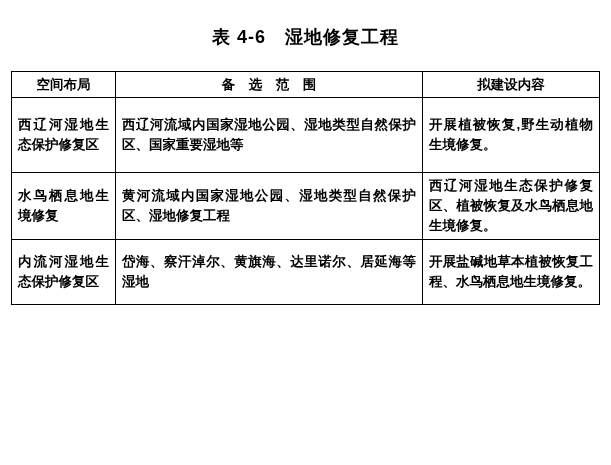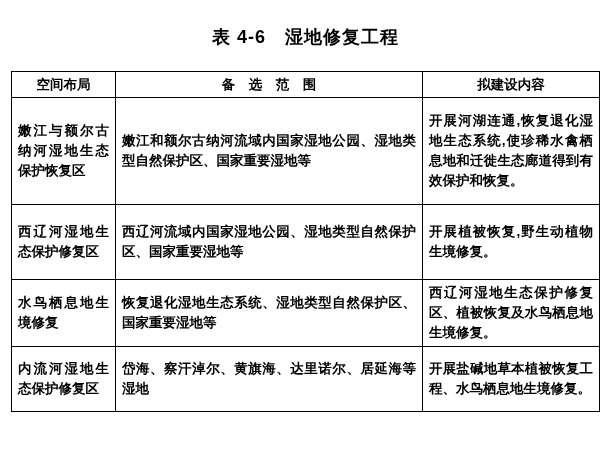--- a/index.html
+++ b/index.html
@@ -69,33 +69,28 @@
       <col class="c3">
   </colgroup>
   <thead>
     <tr>
       <th>空间布局</th>
       <th>备　选　范　围</th>
       <th>拟建设内容</th>
     </tr>
   </thead>
   <tbody>
-    <tr class="row-1">
-      <td>嫩江与额尔古纳河湿地生态保护恢复区</td>
-      <td>嫩江和额尔古纳河流域内国家湿地公园、湿地类型自然保护区、国家重要湿地等</td>
-      <td>开展河湖连通,恢复退化湿地生态系统,使珍稀水禽栖息地和迁徙生态廊道得到有效保护和恢复。</td>
-    </tr>
     <tr class="row-2">
       <td>西辽河湿地生态保护修复区</td>
       <td>西辽河流域内国家湿地公园、湿地类型自然保护区、国家重要湿地等</td>
       <td>开展植被恢复,野生动植物生境修复。</td>
     </tr>
     <tr class="row-4">
       <td>水鸟栖息地生境修复</td>
-      <td>恢复退化湿地生态系统、湿地类型自然保护区、国家重要湿地等</td>
+      <td>黄河流域内国家湿地公园、湿地类型自然保护区、湿地修复工程</td>
       <td>西辽河湿地生态保护修复区、植被恢复及水鸟栖息地生境修复。</td>
     </tr>
     <tr class="row-5">
       <td>内流河湿地生态保护修复区</td>
       <td>岱海、察汗淖尔、黄旗海、达里诺尔、居延海等湿地</td>
       <td>开展盐碱地草本植被恢复工程、水鸟栖息地生境修复。</td>
     </tr>
   </tbody>
 </table>
 

